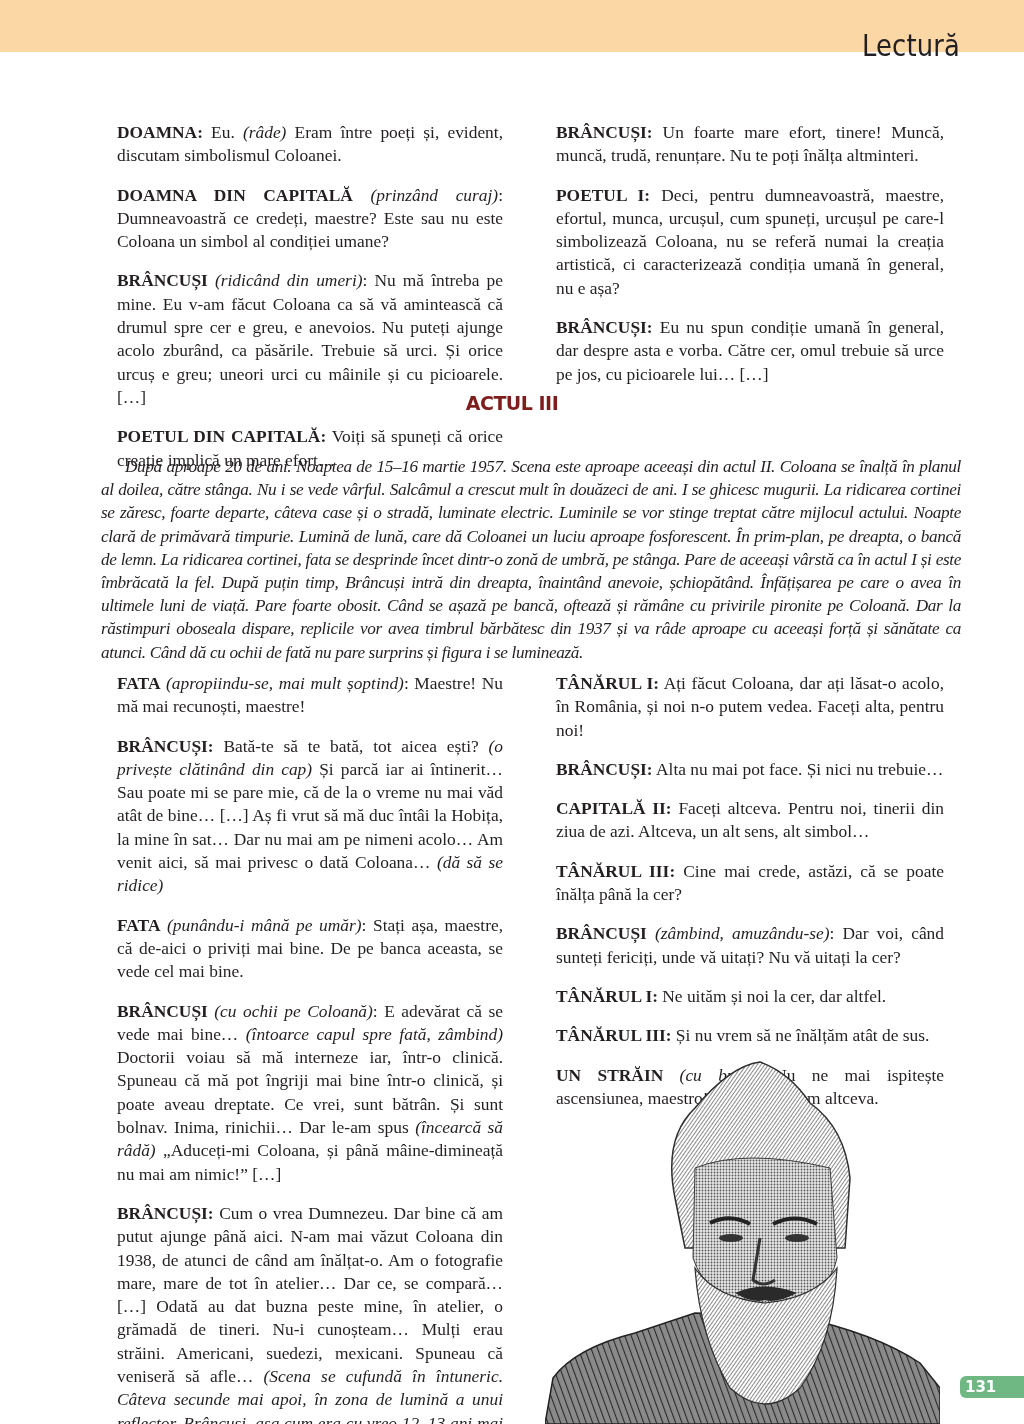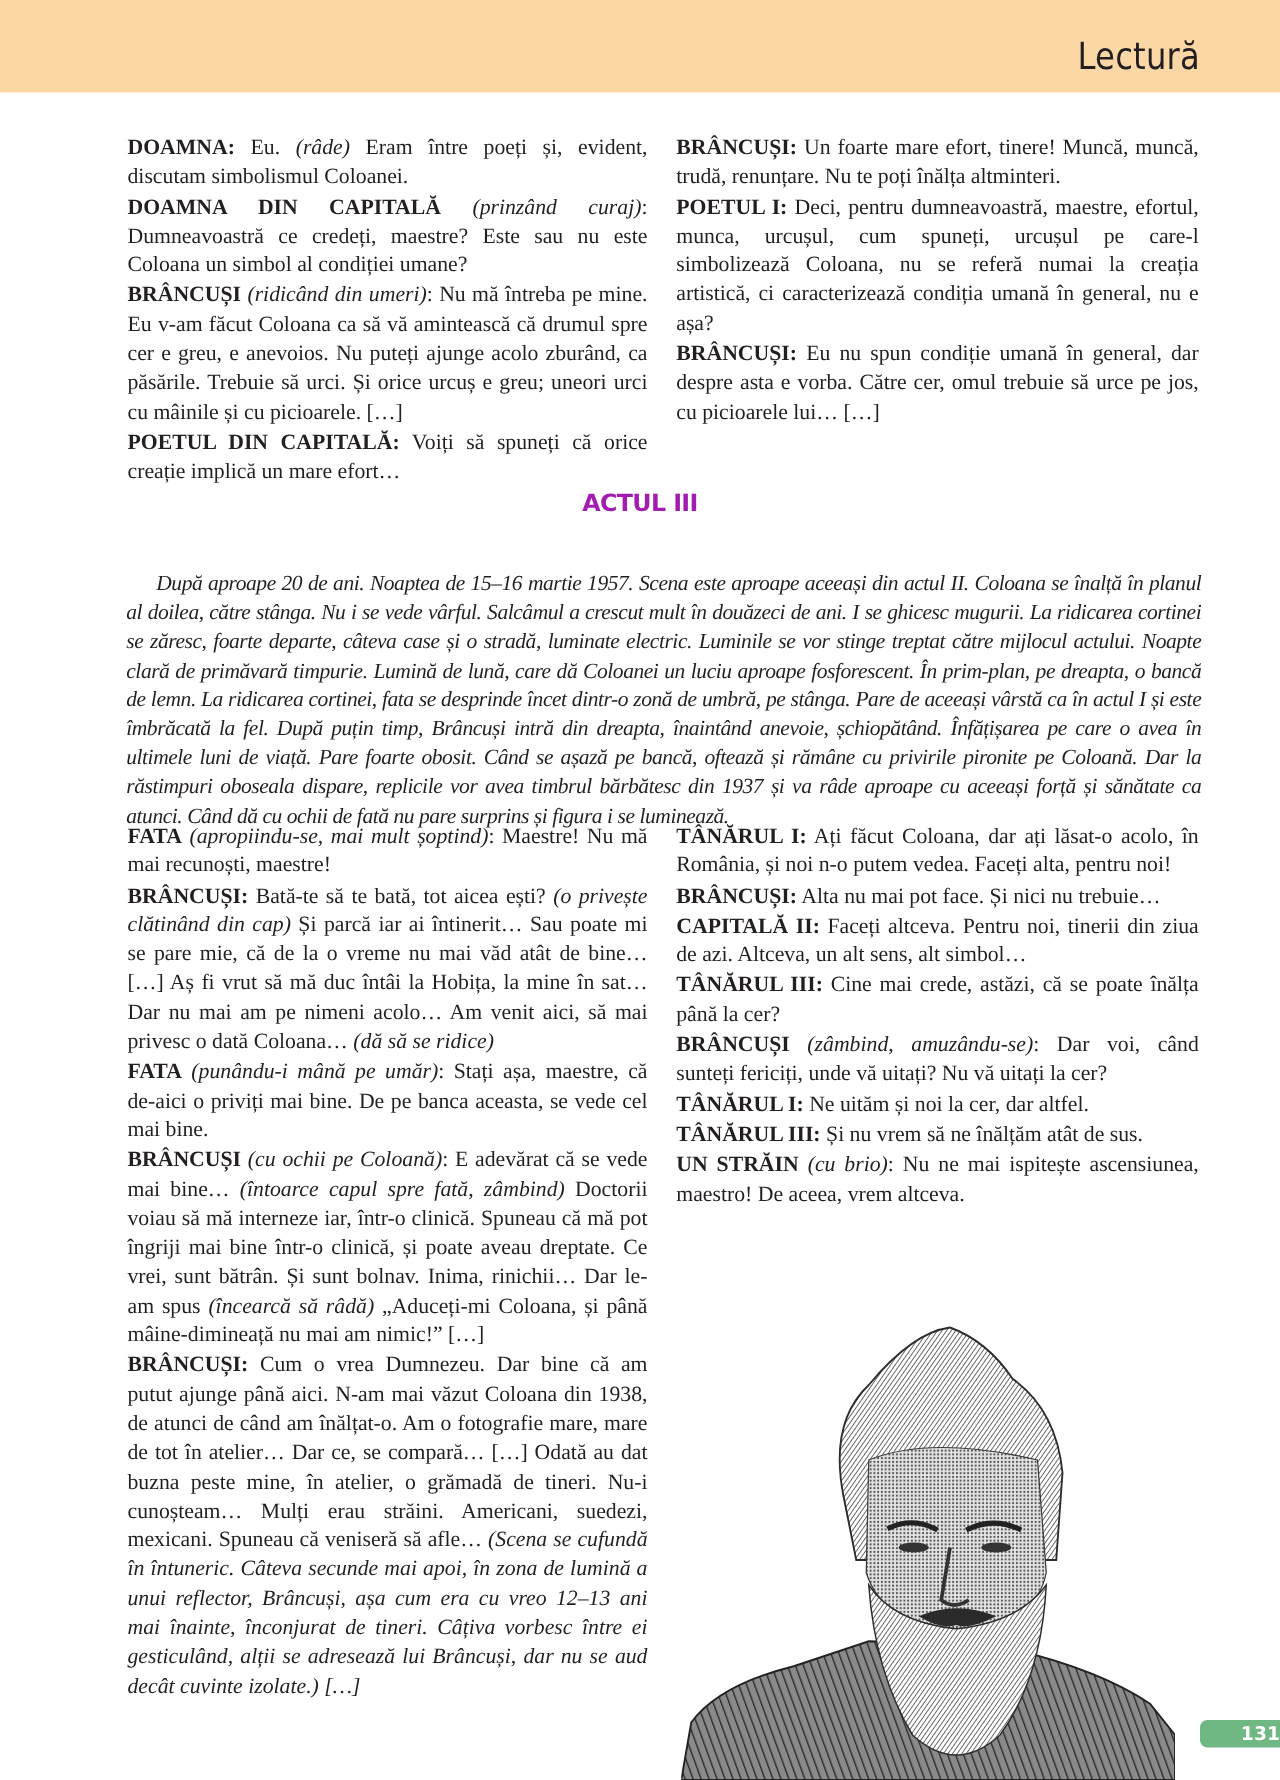--- a/index.html
+++ b/index.html
@@ -1,59 +1,59 @@
 <!DOCTYPE html>
 <html><head>
   <meta charset="utf-8">
   <style>
     * { box-sizing: border-box; margin: 0; padding: 0; }
     html, body { width: 1024px; height: 1424px; background: #ffffff; overflow: hidden; }
     body { position: relative; font-family: "Liberation Serif", "DejaVu Serif", serif; color: #231f20; }
 
     .header-band {
-      position: absolute; left: 0; top: 0; width: 1024px; height: 74px;
+      position: absolute; left: 0; top: 0; width: 1024px; height: 52px;
       background: #fbd7a6;
     }
     .section-title {
       position: absolute; right: 64px; top: 28px;
       font-family: "DejaVu Sans", "Liberation Sans", sans-serif;
       font-size: 30px; font-weight: normal; color: #231f20; letter-spacing: 0.2px;
       transform: scaleX(0.86); transform-origin: right center;
     }
 
     .col { position: absolute; font-size: 17.4px; line-height: 23.3px; text-align: justify; }
-    .col p { margin: 1px; }
+    .col p { margin: 16px; }
     .col-tl { left: 101px; top: 105px; width: 418px; }
     .col-tr { left: 540px; top: 105px; width: 420px; }
     .col-bl { left: 101px; top: 656px; width: 418px; }
     .col-br { left: 540px; top: 656px; width: 420px; }
 
     .spk { font-weight: bold; }
     .dir { font-style: italic; }
 
     .act-heading {
       position: absolute; left: 0; width: 1024px; top: 392px; text-align: center;
       font-family: "DejaVu Sans", "Liberation Sans", sans-serif;
-      font-weight: bold; font-size: 19px; letter-spacing: -0.5px; color: #a21caf;
+      font-weight: bold; font-size: 19px; letter-spacing: -0.5px; color: #7f1d1d;
     }
     .stage-block {
       position: absolute; left: 101px; top: 426px; width: 860px;
       font-style: italic; font-size: 17.2px; line-height: 23.2px; text-align: justify;
       text-indent: 24px; letter-spacing: -0.35px; margin-top: 29px;
     }
 
     .portrait {
       position: absolute; left: 545px; top: 1048px; width: 395px; height: 376px;
     }
 
     .page-badge {
       position: absolute; left: 960px; top: 1376px; width: 64px; height: 22px;
       background: #6fb783; border-radius: 6px 0 0 6px;
       color: #ffffff; font-family: "DejaVu Sans", "Liberation Sans", sans-serif;
-      font-weight: bold; font-size: 15px; line-height: 22px; padding-left: 5px; text-align: right;
+      font-weight: bold; font-size: 15px; line-height: 22px; padding-left: 5px;
     }
   </style>
 </head>
 <body>
 
 <div class="header-band">
   <div class="section-title">Lectură</div>
 </div>
 
 <div class="col col-tl">

